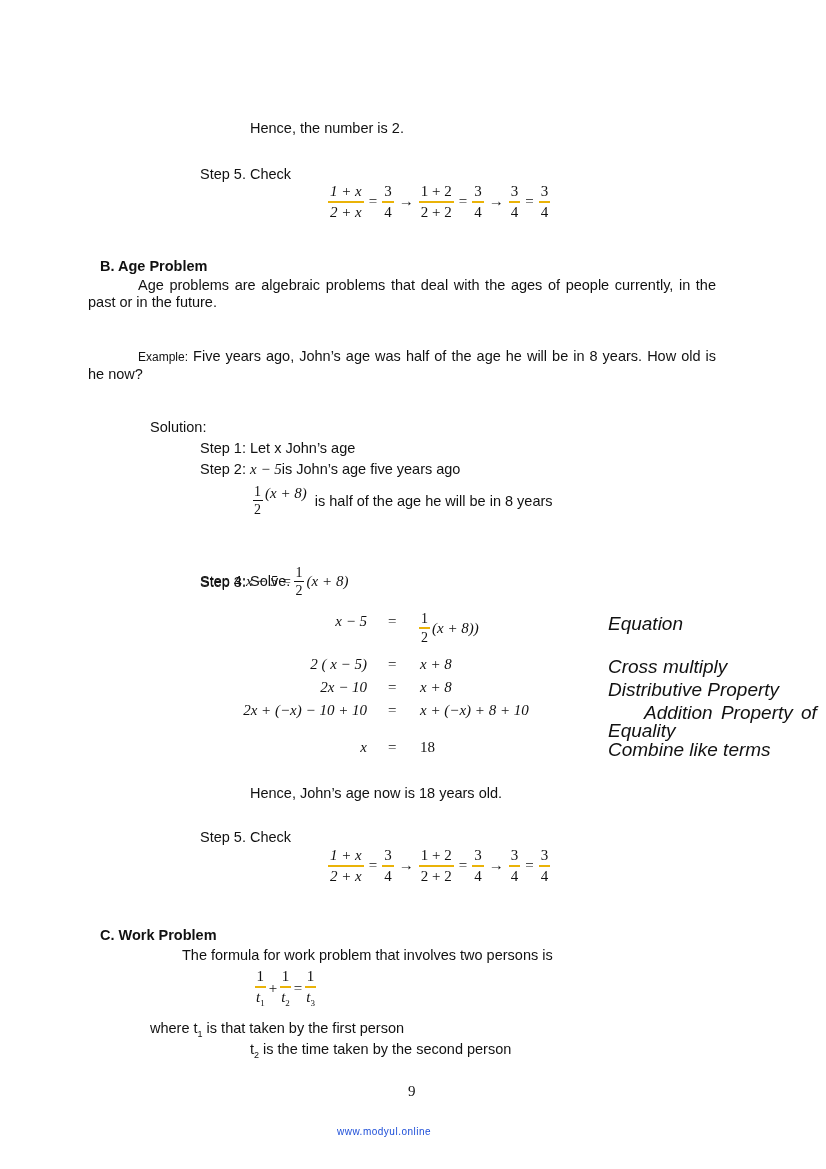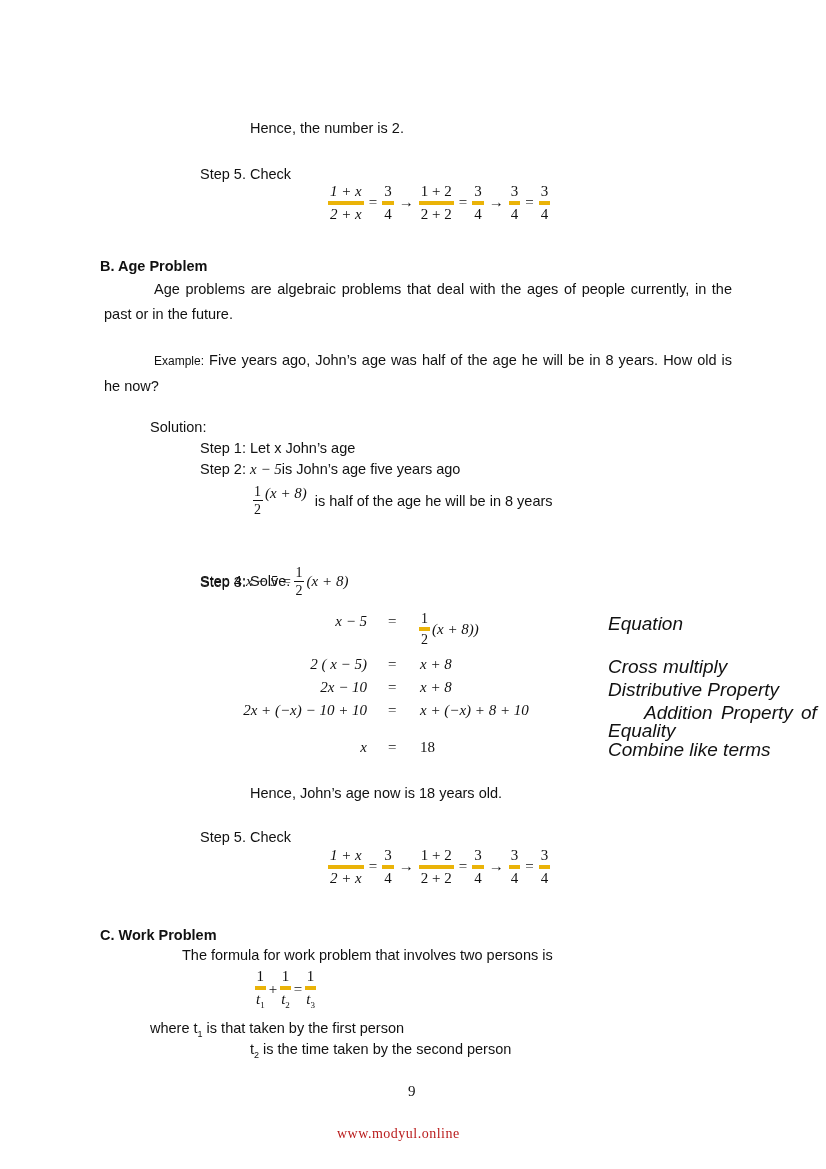--- a/index.html
+++ b/index.html
@@ -4,25 +4,25 @@
 <style>
   html, body { margin: 0; padding: 0; background: #ffffff; }
   body { width: 826px; height: 1169px; position: relative; overflow: hidden;
          font-family: "Liberation Sans", sans-serif; color: #111; font-size: 14.5px; }
   .abs { position: absolute; white-space: nowrap; }
   .math { font-family: "Liberation Serif", "DejaVu Serif", serif; font-size: 15px; }
   .mi { font-style: italic; }
   .bold { font-weight: bold; }
   .ital { font-style: italic; font-size: 19px; }
   .frac { display: inline-flex; flex-direction: column; align-items: center; vertical-align: middle; margin: 0 2px; line-height: 1.1; }
-  .frac .num { padding: 0 2px 1px; border-bottom: 4px solid #eab308; }
+  .frac .num { padding: 0 2px 1px; border-bottom: 2px solid #eab308; }
   .frac .den { padding: 1px 2px 0; }
   .op { margin: 0 3px; }
-  .para { position: absolute; left: 104px; width: 628px; line-height: 25px; text-align: justify; white-space: normal; }
-  .watermark { color: #b91c1c; font-family: Liberation Serif, serif; font-size: 14px; letter-spacing: 0.5px; }
+  .para { position: absolute; left: 88px; width: 628px; line-height: 17px; text-align: justify; white-space: normal; }
+  .watermark { color: #1d4ed8; font-family: Liberation Sans, sans-serif; font-size: 10px; letter-spacing: 0.5px; }
   .pageno { font-family: "Liberation Serif", serif; font-size: 15px; }
   sub { font-size: 9px; }
 </style>
 </head>
 <body>
 
 <div class="abs" style="left:250px; top:120px;">Hence, the number is 2.</div>
 <div class="abs" style="left:200px; top:166px;">Step 5. Check</div>
 
 <div class="abs math" style="left:326px; top:183px; display:flex; align-items:center;">

